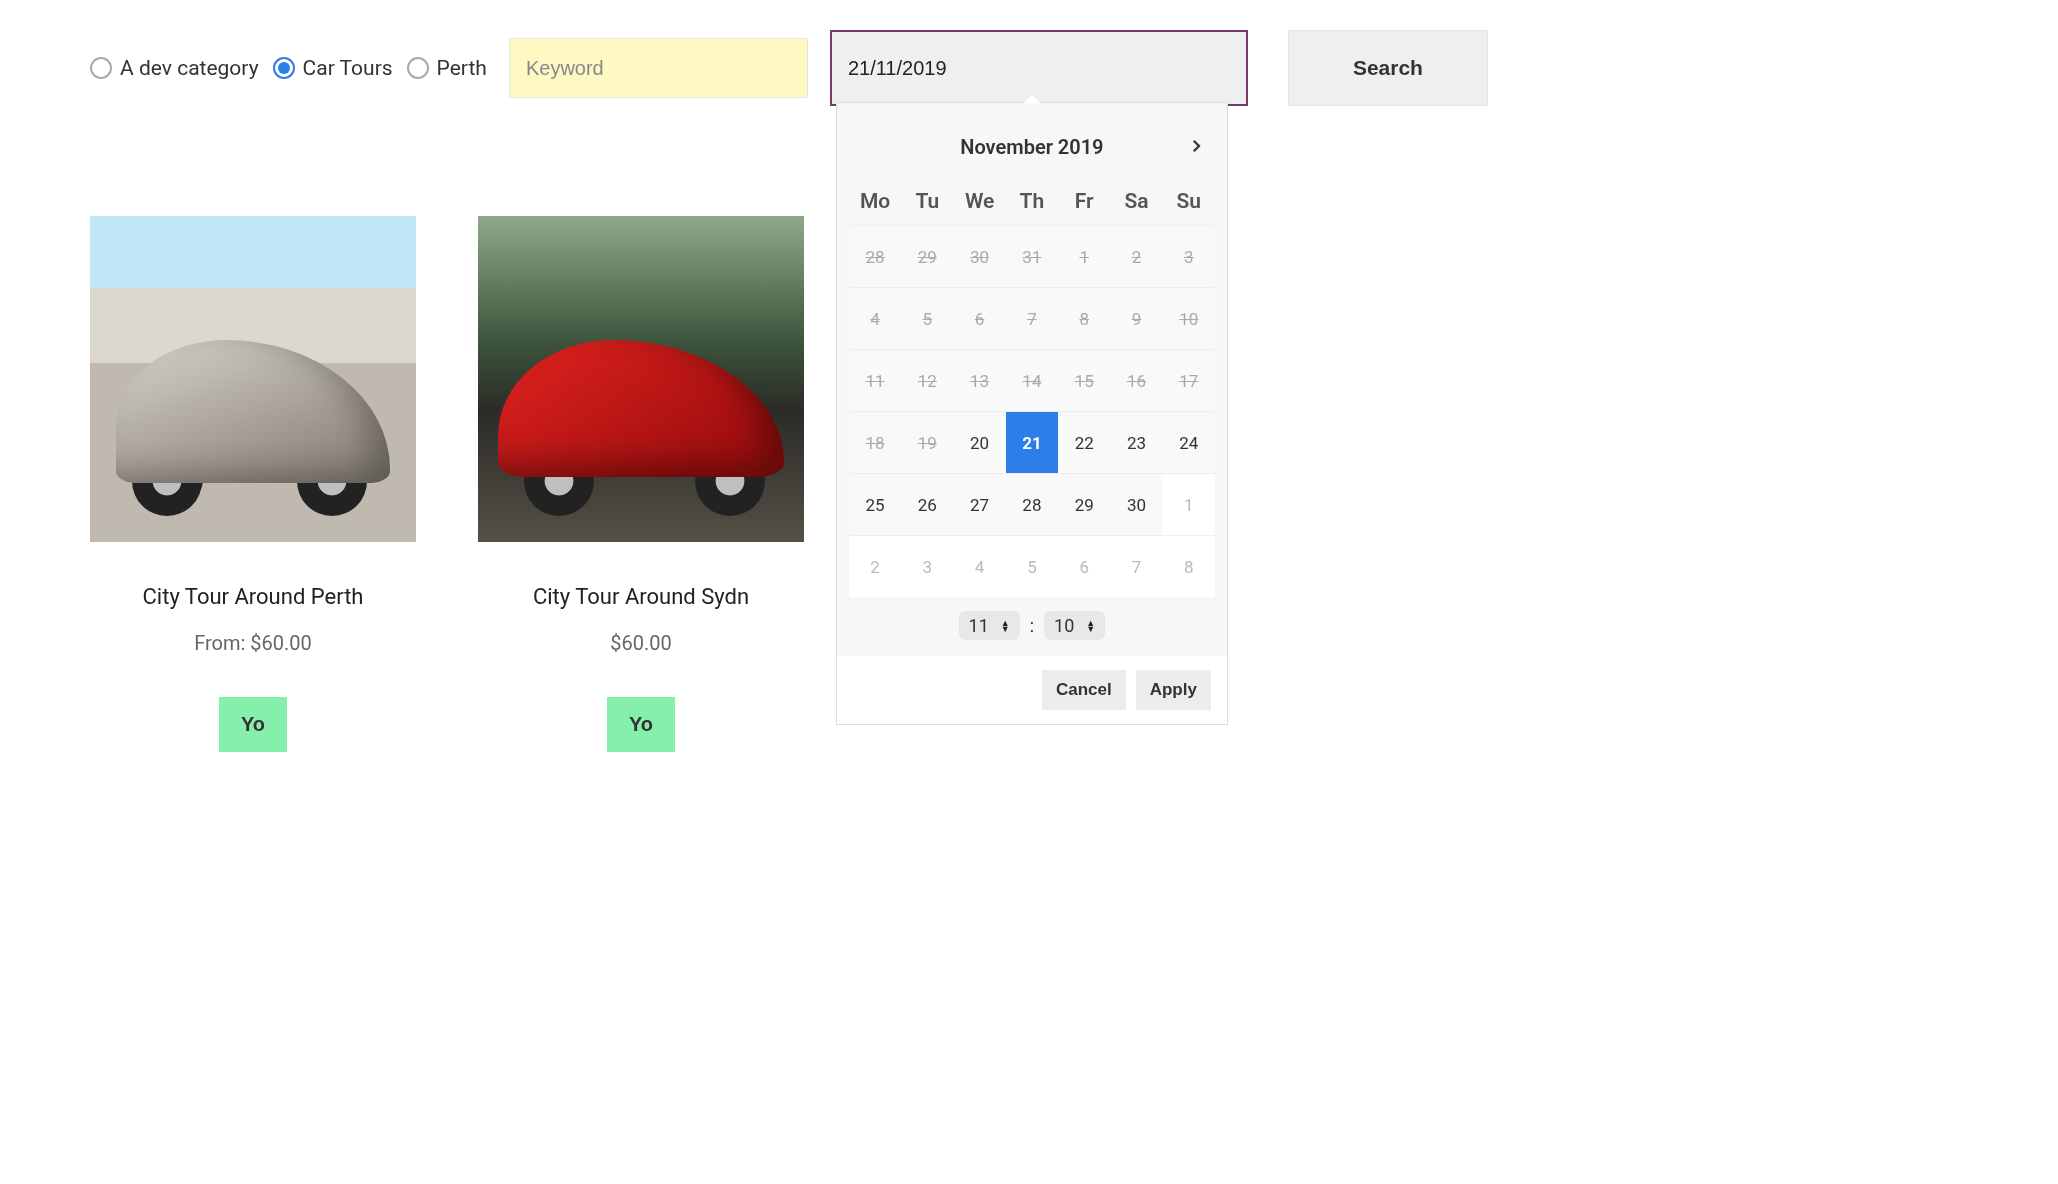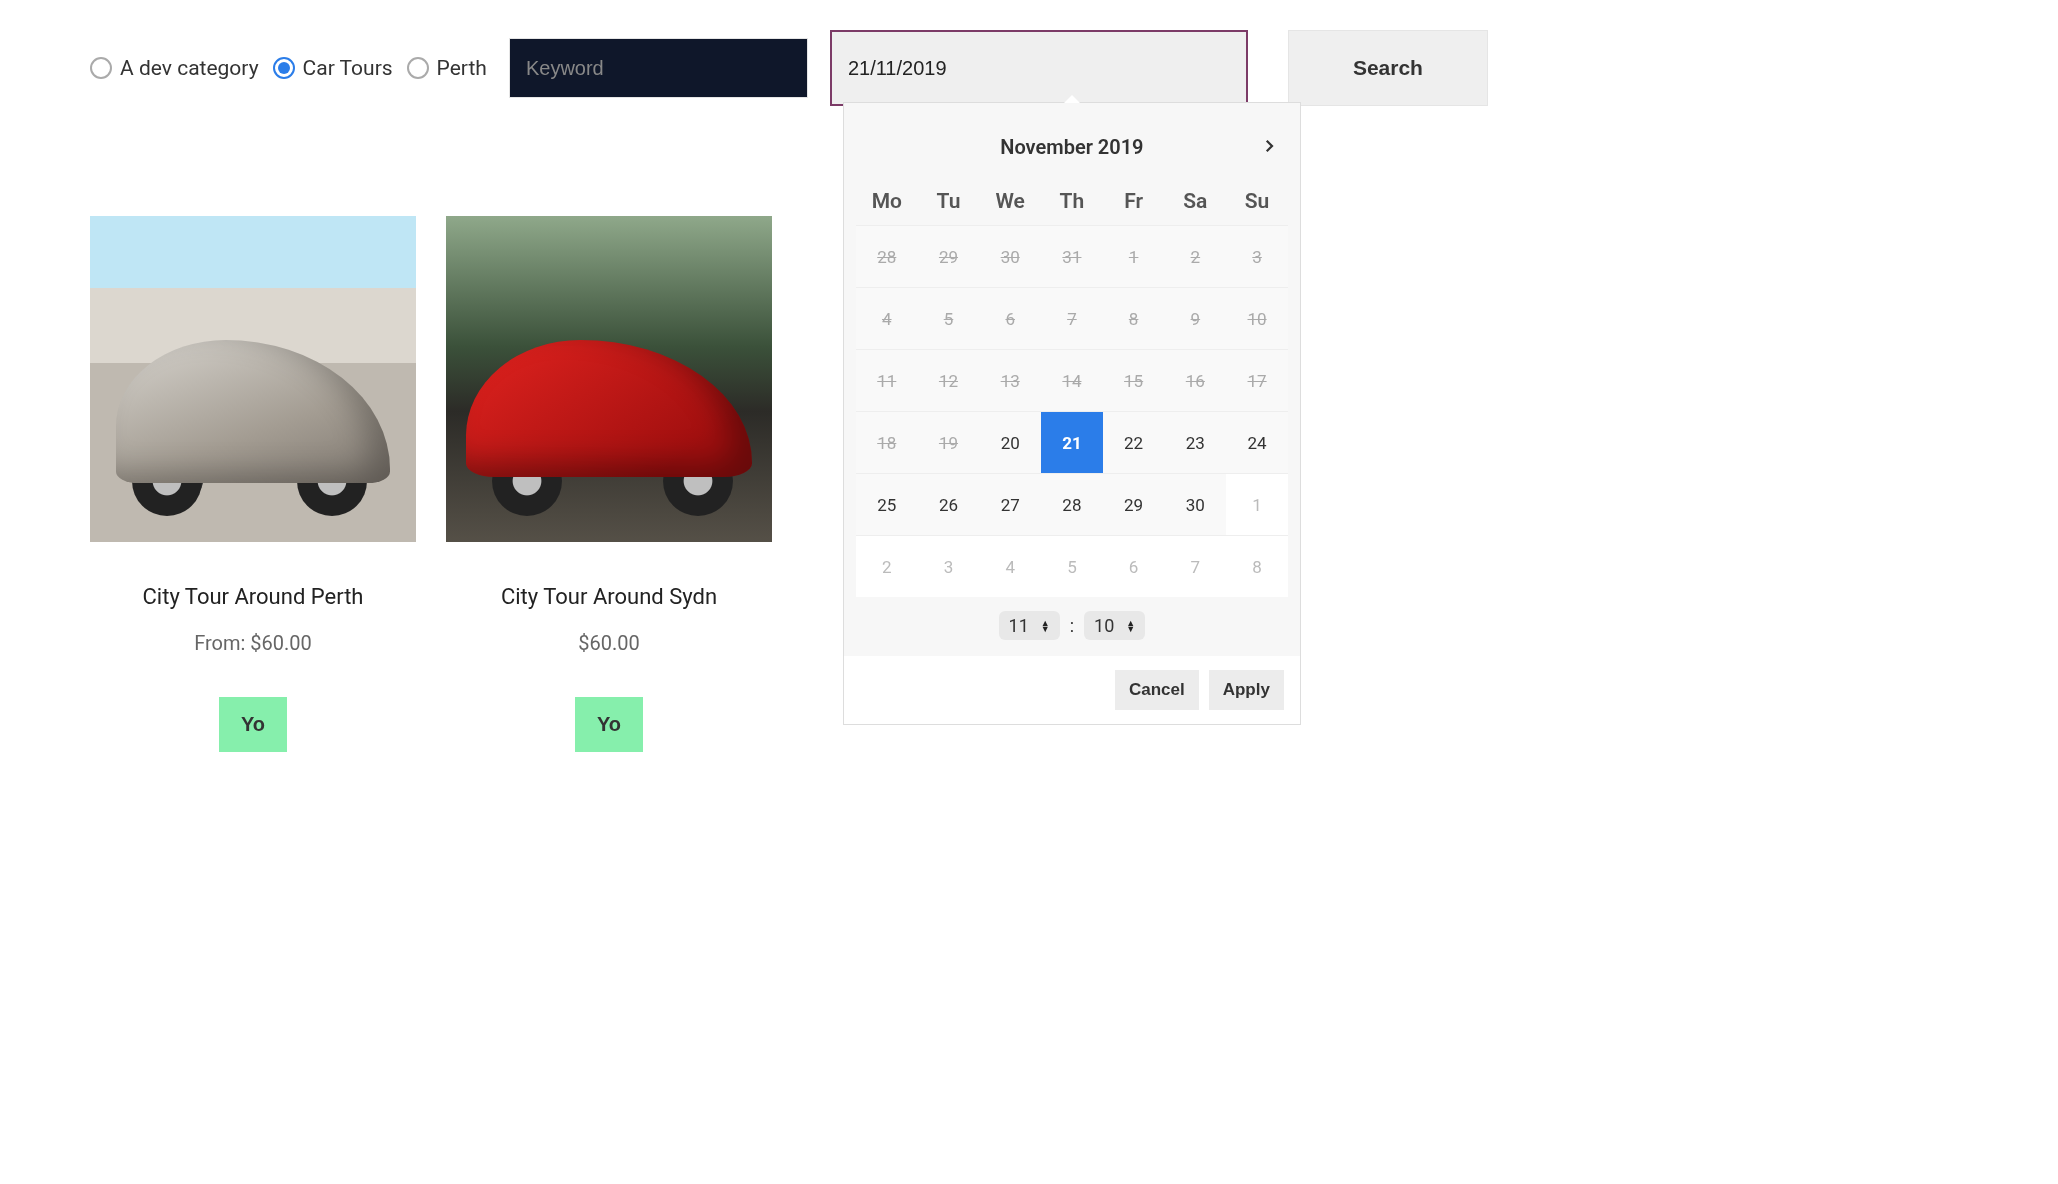--- a/index.html
+++ b/index.html
@@ -42,21 +42,21 @@
     border-color: #2b7de9;
   }
   .radio-circle.selected::after {
     content: "";
     width: 12px;
     height: 12px;
     background: #2b7de9;
     border-radius: 50%;
   }
   .keyword-input {
-    background: #0f172a;
+    background: #fef9c3;
     border: 1px solid #e5e5e5;
     height: 60px;
     flex: 0 0 242px;
     padding: 0 16px;
     font-size: 20px;
     color: #888;
   }
   .keyword-input::placeholder { color: #888; }
   .date-input {
     height: 76px;
@@ -78,22 +78,22 @@
     font-weight: 600;
     color: #333;
     cursor: pointer;
     margin-left: 18px;
   }
   .date-wrapper { position: relative; flex: 0 0 418px; display: flex; }
   .date-wrapper .date-input { flex: 1; }
   .calendar-popup {
     position: absolute;
     top: 72px;
-    left: 13px;
-    width: 458px;
+    left: 6px;
+    width: 392px;
     background: #fff;
     border: 1px solid #ddd;
     z-index: 10;
   }
   .calendar-popup::before {
     content: "";
     position: absolute;
     top: -8px;
     left: 50%;
     transform: translateX(-50%);
@@ -186,21 +186,21 @@
     padding: 10px 14px;
     font-size: 17px;
     font-weight: 600;
     color: #333;
     cursor: pointer;
   }
 
   
   .products {
     display: flex;
-    gap: 30px;
+    gap: 62px;
     margin-top: 110px;
   }
   .card { width: 326px; text-align: center; }
   .card-img { width: 326px; height: 326px; display:block; }
   .card-title { font-size: 22px; color: #222; margin-top: 42px; }
   .card-price { font-size: 20px; color: #666; margin-top: 22px; }
   .card-btn {
     background: #86efac;
     border: none;
     font-size: 20px;

